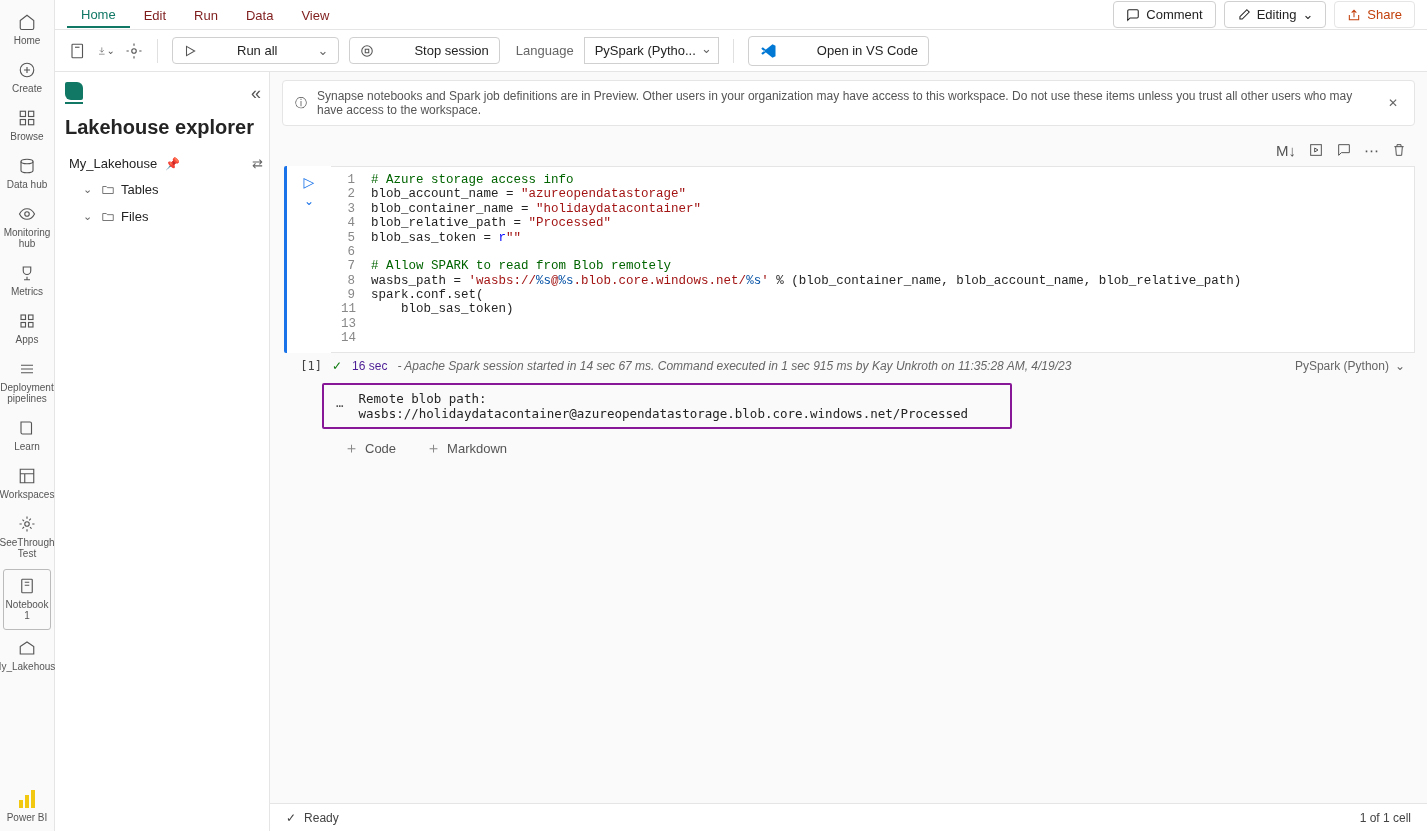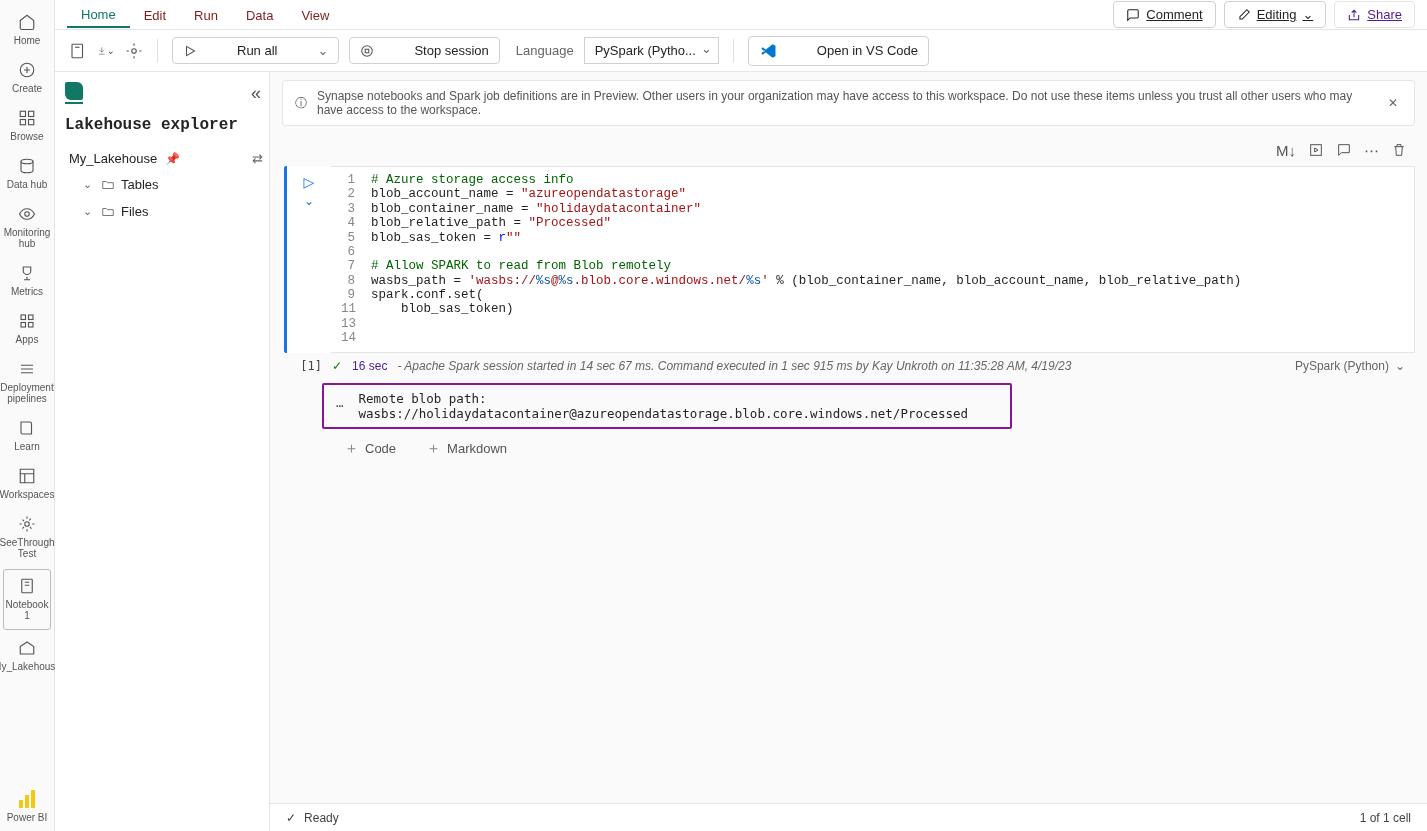--- a/index.html
+++ b/index.html
@@ -13,43 +13,43 @@
   .nav-spacer { flex: 1; }
   
   
   .main { flex: 1; display: flex; flex-direction: column; }
   
   
   .ribbon-tabs { height: 30px; display: flex; align-items: center; border-bottom: 1px solid #e5e5e5; padding: 0 12px; }
   .ribbon-tab { padding: 6px 14px 4px; cursor: pointer; font-size: 13px; color: #7f1d1d; }
   .ribbon-tab.active { color: #117865; border-bottom: 2px solid #117865; font-weight: 400; }
   .ribbon-right { margin-left: auto; display: flex; gap: 8px; align-items: center; }
-  .rbtn { display: flex; align-items: center; gap: 6px; padding: 5px 12px; border: 1px solid #d0d0d0; border-radius: 4px; font-size: 13px; cursor: pointer; background: #fff; text-decoration: underline; }
-  .rbtn.disabled { color: #4c1d95; border-color: #e5e5e5; cursor: default; }
+  .rbtn { display: flex; align-items: center; gap: 6px; padding: 5px 12px; border: 1px solid #d0d0d0; border-radius: 4px; font-size: 13px; cursor: pointer; background: #fff; }
+  .rbtn.disabled { color: #c2410c; border-color: #e5e5e5; cursor: default; }
   
   
   .toolbar { height: 42px; display: flex; align-items: center; gap: 10px; padding: 0 14px; border-bottom: 1px solid #e5e5e5; }
   .tbtn { display: flex; align-items: center; gap: 6px; padding: 5px 10px; border-radius: 4px; cursor: pointer; font-size: 13px; }
   .tbtn.border { border: 1px solid #d0d0d0; gap: 40px; }
   .ticon { width: 18px; height: 18px; display: flex; align-items: center; justify-content: center; }
   .divider { width: 1px; height: 24px; background: #e0e0e0; margin: 0 4px; }
   .lang-select { border: 1px solid #d0d0d0; border-radius: 0; padding: 5px 22px 5px 10px; font-size: 13px; position: relative; min-width: 100px; }
   .lang-select::after { content: "⌄"; position: absolute; right: 6px; top: 3px; color: #666; }
   .vscode-icon { width: 18px; height: 18px; }
   
   
   .content { flex: 1; display: flex; min-height: 0; }
   
   
   .explorer { width: 215px; background: #fff; border-right: 1px solid #e5e5e5; padding: 10px 2px 10px 10px; }
   .explorer-header { display: flex; align-items: center; justify-content: space-between; margin-bottom: 12px; padding-right: 6px;}
   .green-shape { width: 18px; height: 18px; background: #117865; border-radius: 2px 6px 2px 6px; }
   .underline-green { width: 18px; height: 2px; background: #117865; margin-top: 2px; }
   .collapse-btn { cursor: pointer; color: #555; font-size: 18px; }
-  .explorer-title { font-size: 16px; font-weight: 600; margin: 8px 0 12px; font-family: Liberation Mono, monospace; }
+  .explorer-title { font-size: 20px; font-weight: 600; margin: 8px 0 12px; }
   .lake-item { display: flex; align-items: center; gap: 8px; padding: 5px 4px; font-size: 13px; cursor: pointer; }
   .lake-item .pin { color: #888; font-size: 12px; }
   .lake-item .refresh { margin-left: auto; color: #666; cursor: pointer; }
   .tree-item { display: flex; align-items: center; gap: 6px; padding: 6px 4px 6px 18px; font-size: 13px; cursor: pointer; }
   .chev { color: #666; font-size: 11px; width: 12px; }
   .folder-icon { color: #666; }
   
   
   .notebook { flex: 1; display: flex; flex-direction: column; background: #fafafa; min-width: 0; }
   .info-bar { margin: 8px 12px; padding: 8px 12px; background: #fff; border: 1px solid #e5e5e5; border-radius: 4px; font-size: 12px; color: #555; display: flex; align-items: center; gap: 10px; }

